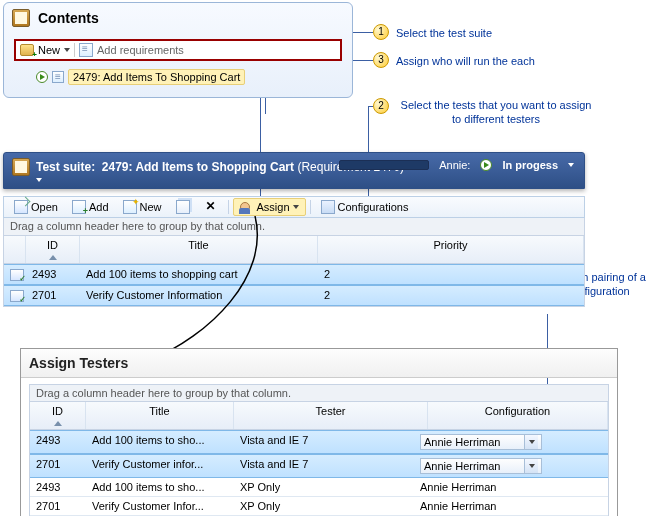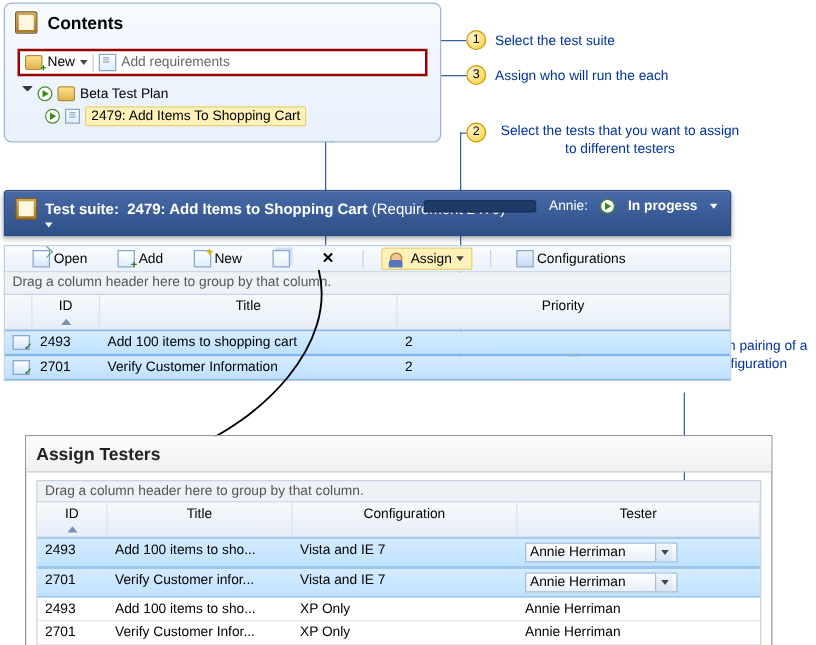--- a/index.html
+++ b/index.html
@@ -134,21 +134,21 @@
   .suite-icon {
     width:18px;height:18px; background:linear-gradient(#d5a752,#b07820); border:1px solid #7a5c2a; border-radius:2px; position:relative;
   }
   .suite-icon::after{content:"";position:absolute;left:2px;top:2px;right:2px;bottom:2px;background:#fff8e0;}
 
   
   .toolbar {
     position:absolute; left:3px; top:196px; width:582px; height:22px;
     background: linear-gradient(#f9fbfe,#ebf2fa);
     border:1px solid #bcd0e6;
-    display:flex; align-items:center; padding:0 16px; gap:12px;
+    display:flex; align-items:center; padding:0 4px; gap:2px;
   }
   .tb-btn { display:flex; align-items:center; gap:3px; padding:0 6px; height:18px; }
   .tb-btn.assign-hi { background:#fff2b8; border:1px solid #e8cf78; border-radius:2px; }
   .tb-sep { width:1px; height:14px; background:#c5d3e6; margin:0 2px; }
   .ico { width:14px;height:14px; display:inline-block; }
   .ico-open{background:linear-gradient(#fff,#d6e6ff);border:1px solid #8aa8cc;position:relative;}
   .ico-open::after{content:"";position:absolute;top:-3px;right:-2px;width:6px;height:6px;border-right:1px solid #6a8;border-top:1px solid #6a8;transform:rotate(45deg);}
   .ico-add{background:linear-gradient(#fff,#ddefff);border:1px solid #8aa8cc;position:relative;}
   .ico-add::after{content:"+";position:absolute;right:-3px;bottom:-3px;color:#2a7e2a;font-size:9px;font-weight:bold;}
   .ico-new{background:linear-gradient(#fff,#ddefff);border:1px solid #8aa8cc;position:relative;}
@@ -249,26 +249,20 @@
   </div>
   <div class="new-bar">
     <span class="folder-icon"></span>
     <span>New</span>
     <span class="dropdown-caret"></span>
     <span class="sep"></span>
     <span class="ico ico-req"></span>
     <span style="color:#666;">Add requirements</span>
   </div>
   <div class="tree">
-    <div class="tree-row">
-      <span class="tree-caret open"></span>
-      <span class="play-icon"></span>
-      <span class="folder-icon"></span>
-      <span>Beta Test Plan</span>
-    </div>
     <div class="tree-row indent1">
       <span class="play-icon"></span>
       <span class="ico ico-req" style="width:12px;height:12px;"></span>
       <span class="sel">2479: Add Items To Shopping Cart</span>
     </div>
   </div>
 </div>
 
 <div class="suite-header">
   <div class="row1">
@@ -367,25 +361,25 @@
     <div class="group-bar2">Drag a column header here to group by that column.</div>
     <div class="grid2">
       <div class="grid-header">
         <div class="gh-cell" style="width:56px;">
             <span>ID</span>
             <span class="sort-caret"></span>
           </div>
         <div class="gh-cell" style="width:148px;">
             <span>Title</span>
           </div>
+        <div class="gh-cell" style="flex:1;">
+            <span>Tester</span>
+          </div>
         <div class="gh-cell" style="width:180px;">
             <span>Configuration</span>
-          </div>
-        <div class="gh-cell" style="flex:1;">
-            <span>Tester</span>
           </div>
       </div>
       <div class="grid-body" id="assign-body">
           <div class="grow sel">
             <div class="gd-cell" style="width:56px;">2493</div>
             <div class="gd-cell" style="width:148px;">Add 100 items to sho...</div>
             <div class="gd-cell" style="width:180px;">Vista and IE 7</div>
             <div class="gd-cell" style="flex:1;">
               <div class="tester-dd">
                 <span>Annie Herriman</span>

